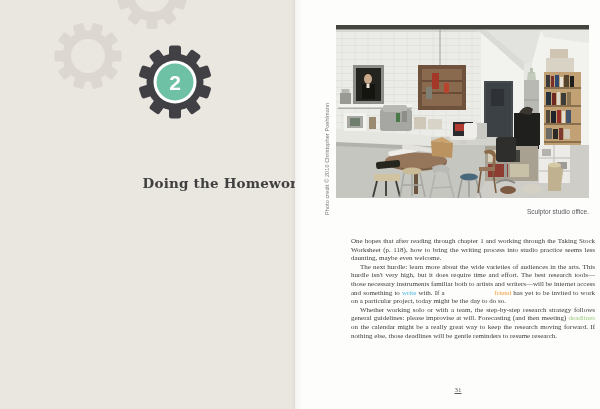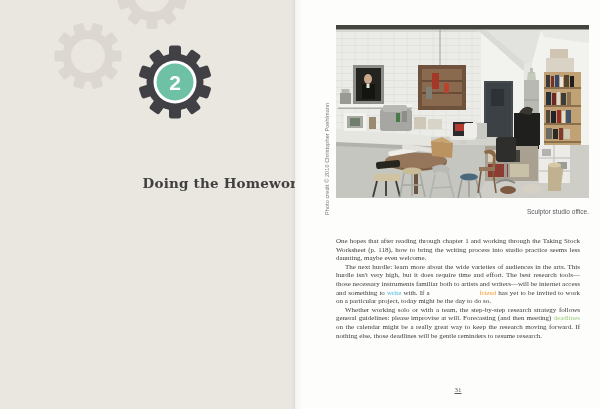--- a/index.html
+++ b/index.html
@@ -34,21 +34,21 @@
     transform:rotate(-90deg) translateY(100%);
     white-space:nowrap;font-family:"Liberation Sans",sans-serif;
     font-size:5.5px;color:#77787b;letter-spacing:.1px;
   }
   #studio-photo{position:absolute;left:41px;top:25px;width:253px;height:173px;}
   #photo-caption{
     position:absolute;left:41px;top:208px;width:253px;text-align:right;
     font-family:"Liberation Sans",sans-serif;font-size:6.5px;color:#58595c;
   }
   #body-text{
-    position:absolute;left:41px;top:237px;width:244px;
+    position:absolute;left:56px;top:237px;width:244px;
     font-size:7px;line-height:8.6px;color:#3b3b3d;text-align:justify;
   }
   #body-text p{margin:0;}
   #body-text p.indent{text-indent:9px;}
   .hl-blue{color:#45b5dd;}
   .hl-orange{color:#f79a33;padding-left:48px;}
   .hl-green{color:#9dc97e;}
   #page-number{
     position:absolute;left:41px;top:386px;width:244px;text-align:center;
     font-size:7px;color:#5a5a5d;text-decoration:underline;

